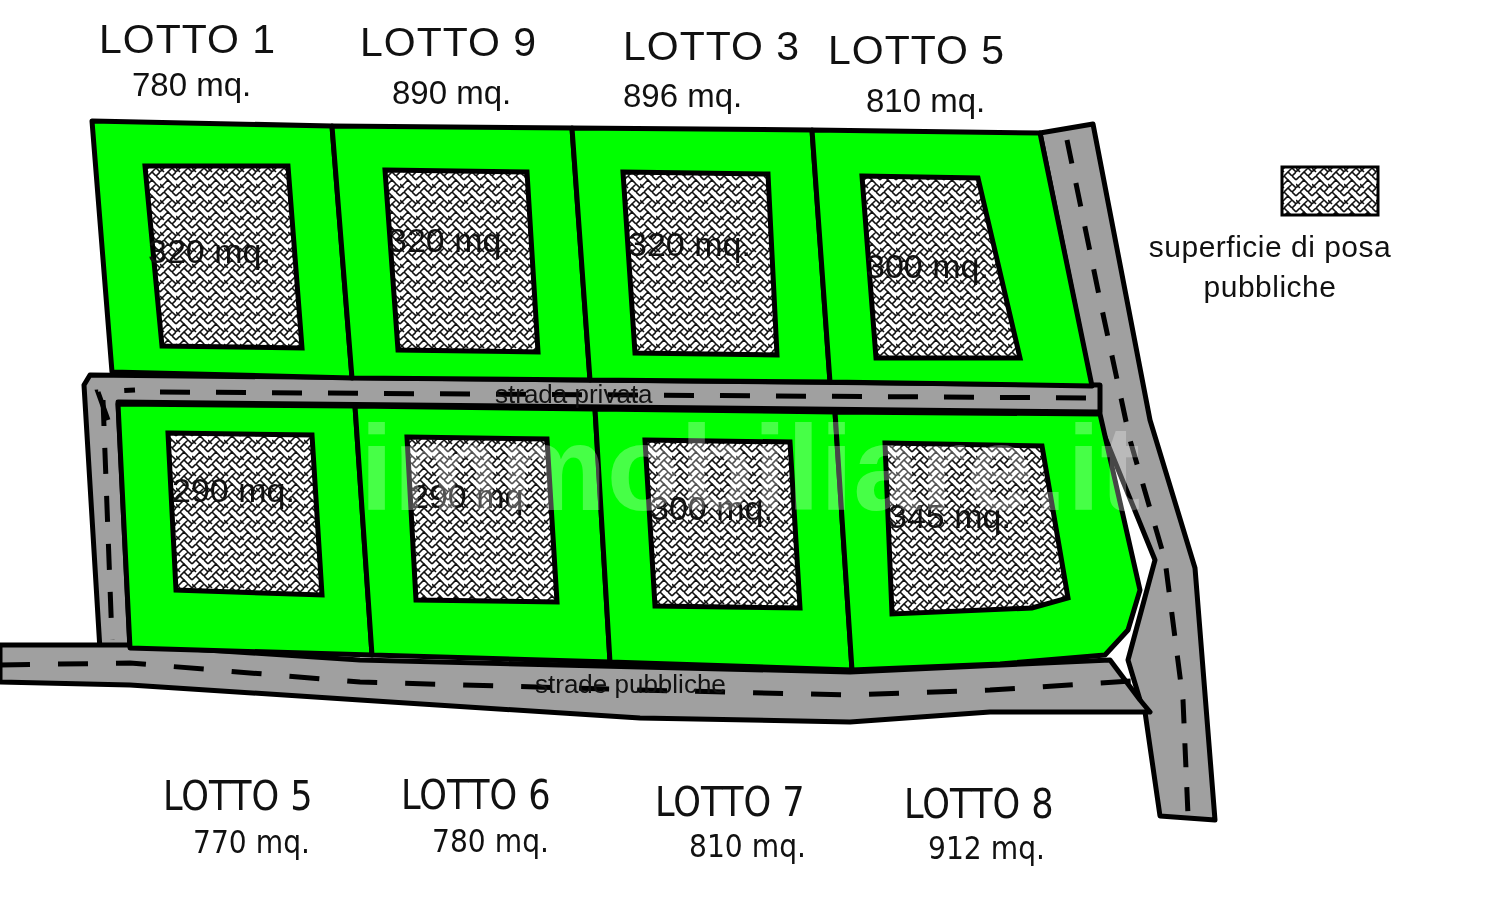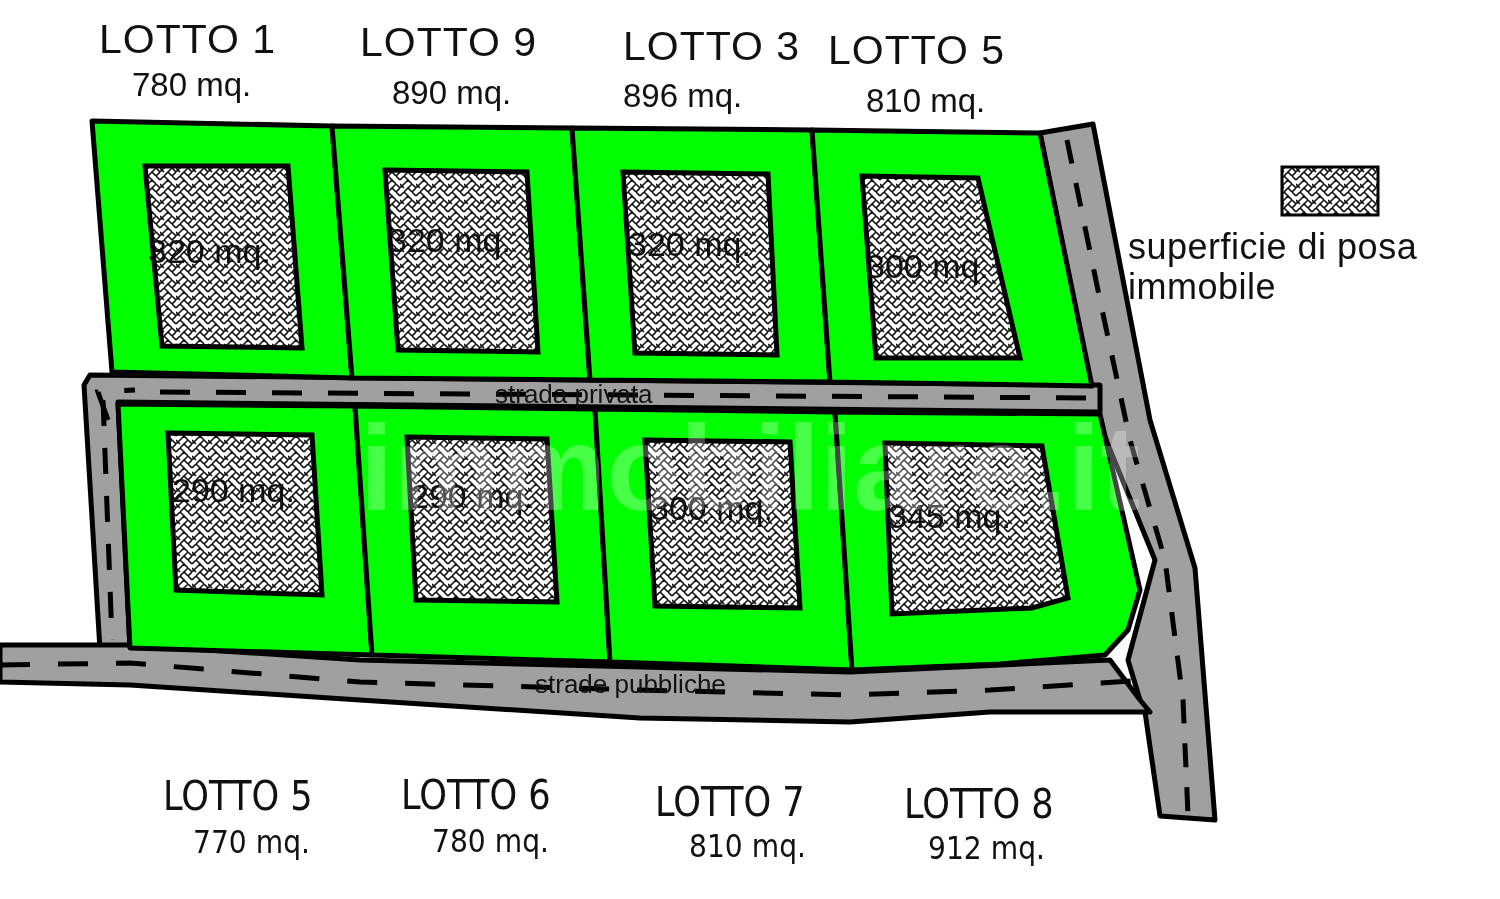--- a/index.html
+++ b/index.html
@@ -4,21 +4,21 @@
 <style>
   html, body { margin:0; padding:0; background:#ffffff; }
   body { width:1500px; height:899px; position:relative; overflow:hidden; font-family:"Liberation Sans", sans-serif; }
   #plan { position:absolute; left:0; top:0; }
   .lot-title { position:absolute; font-family:"Liberation Sans", sans-serif; font-size:41px; color:#111; letter-spacing:1px; white-space:nowrap; }
   .lot-area  { position:absolute; font-family:"Liberation Sans", sans-serif; font-size:33px; color:#111; white-space:nowrap; }
   .bottom .lot-title { font-family:"DejaVu Sans", sans-serif; font-size:40px; transform:scaleX(0.88); transform-origin:left top; letter-spacing:0; }
   .bottom .lot-area  { font-family:"DejaVu Sans", sans-serif; font-size:32px; transform:scaleX(0.88); transform-origin:left top; }
   .footprint-label { font-family:"Liberation Sans", sans-serif; font-size:34px; fill:#111; }
   .road-label { font-family:"Liberation Sans", sans-serif; font-size:26px; fill:#111; }
-  .legend-text { position:absolute; left:1128px; width:340px; text-align:left; font-size:36px; color:#111; line-height:38px; letter-spacing:0.5px; }
+  .legend-text { position:absolute; left:1100px; width:340px; text-align:center; font-size:30px; color:#111; line-height:38px; letter-spacing:0.5px; }
   .watermark { font-family:"Liberation Sans", sans-serif; font-weight:bold; font-size:120px; fill:#ffffff; fill-opacity:0.28; }
 </style>
 </head>
 <body>
 
 <svg id="plan" width="1500" height="899" viewBox="0 0 1500 899" xmlns="http://www.w3.org/2000/svg">
   <defs>
     <pattern id="herring" width="16" height="16" patternUnits="userSpaceOnUse">
       <rect width="16" height="16" fill="#ffffff"></rect>
       <path d="M0 4 L4 0 M4 8 L8 4 L12 8 M12 0 L16 4 M0 12 L4 8 M8 12 L12 8 M4 16 L8 12 L12 16 M12 16 L16 12" stroke="#111" stroke-width="1.6" fill="none"></path>
@@ -107,13 +107,13 @@
   <div class="lot-area" style="left:432px; top:822px;">780 mq.</div>
 
   <div class="lot-title" style="left:655px; top:779px;">LOTTO 7</div>
   <div class="lot-area" style="left:689px; top:827px;">810 mq.</div>
 
   <div class="lot-title" style="left:904px; top:781px;">LOTTO 8</div>
   <div class="lot-area" style="left:928px; top:829px;">912 mq.</div>
 </div>
 
 <div class="legend-text" style="top:228px;">superficie di posa</div>
-<div class="legend-text" style="top:268px;">immobile</div>
+<div class="legend-text" style="top:268px;">pubbliche</div>
 
 </body></html>

